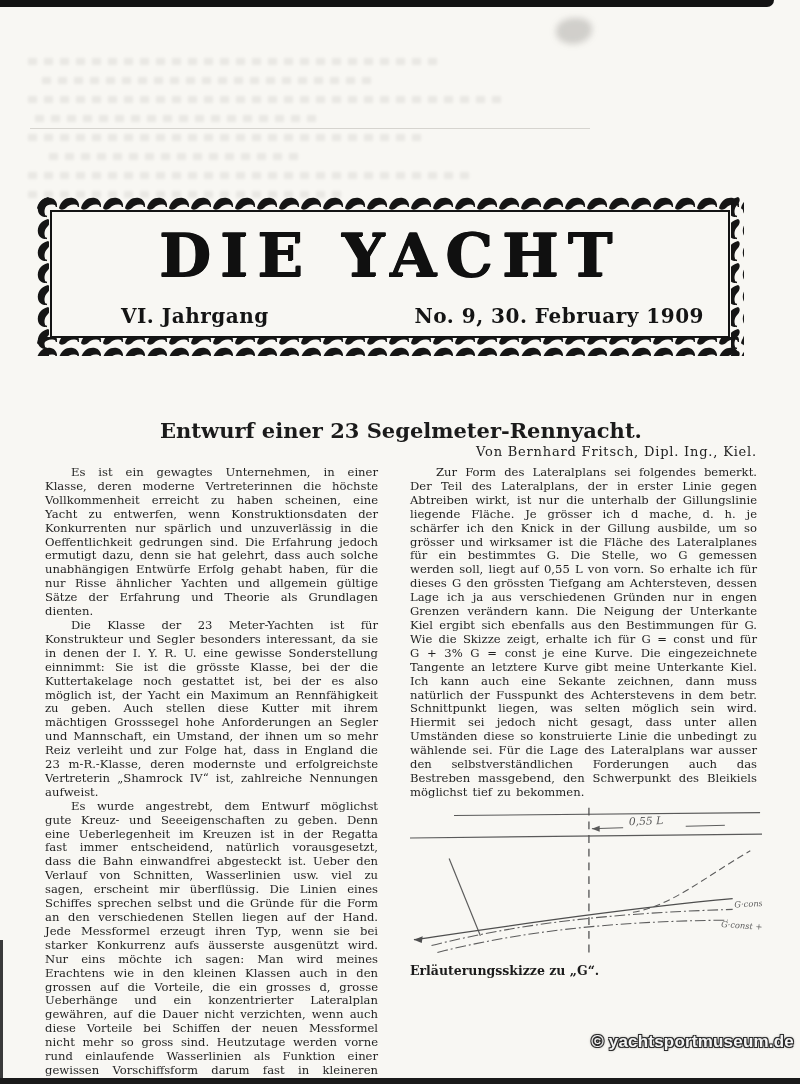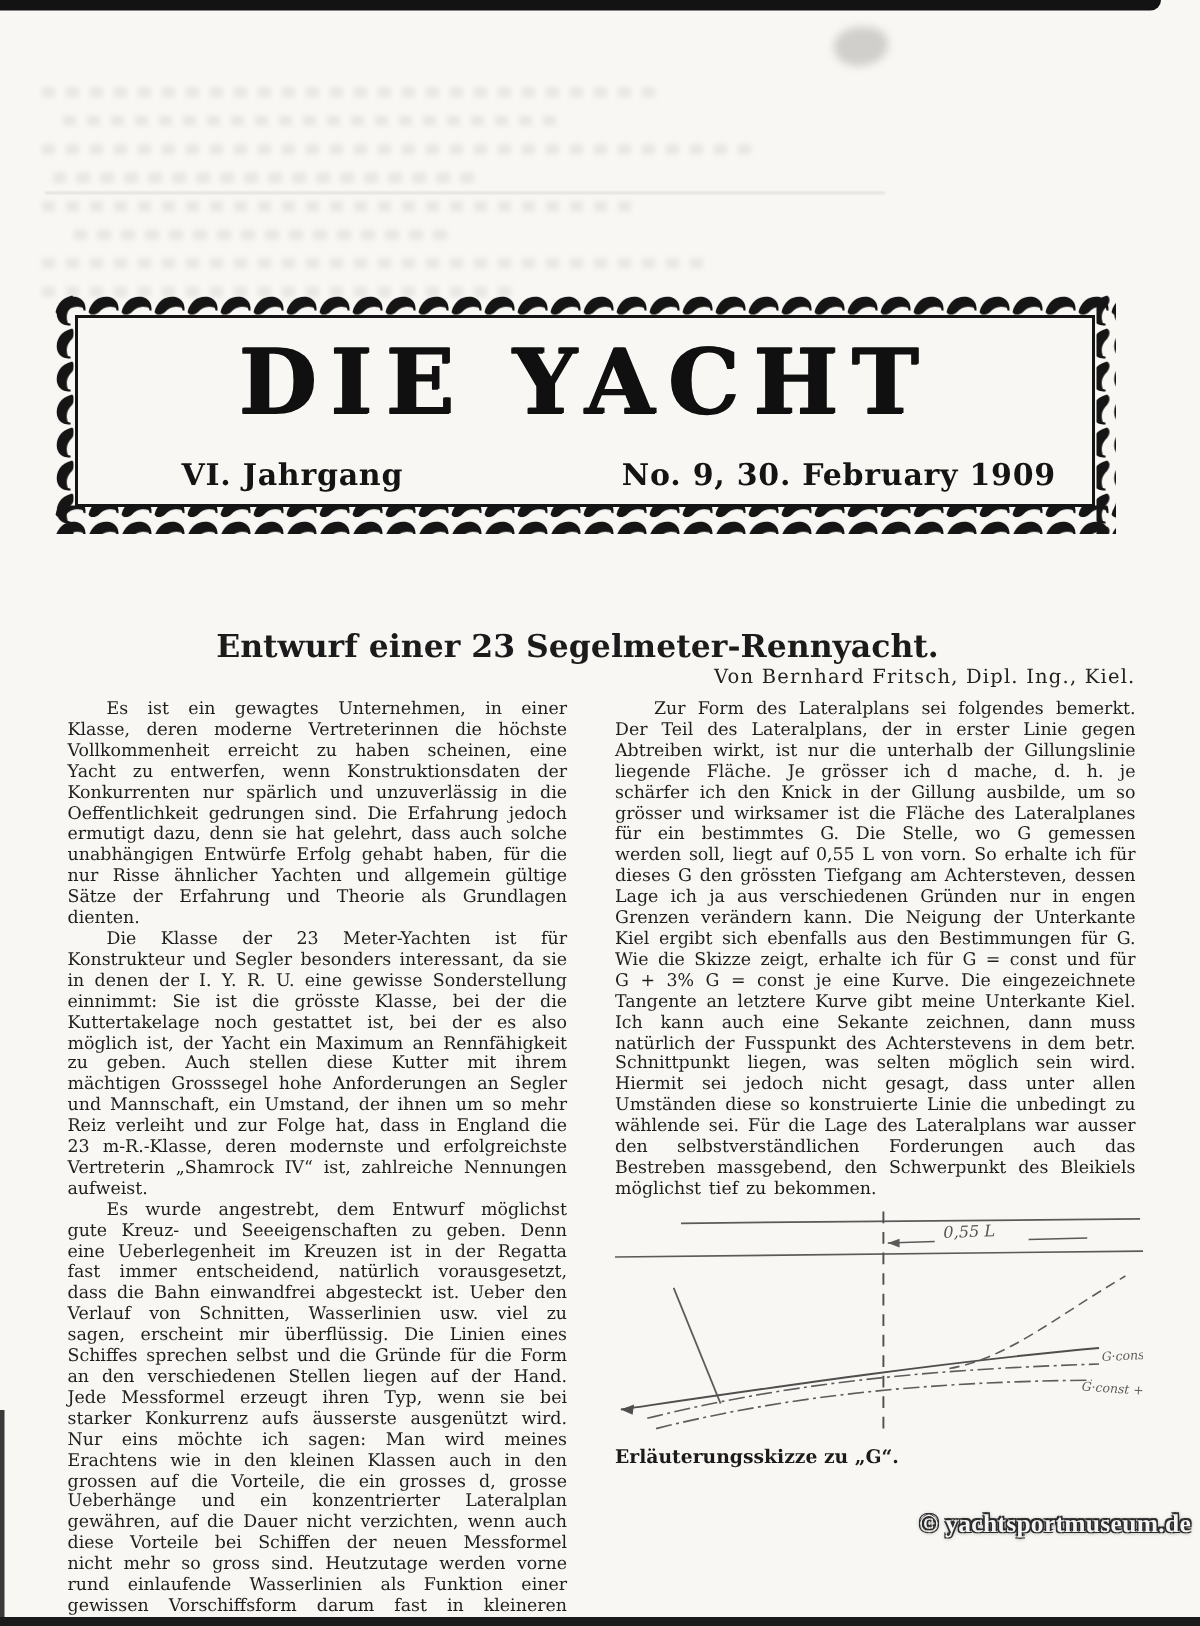--- a/index.html
+++ b/index.html
@@ -35,37 +35,37 @@
   .mast-title{
     margin:10px 0 0 0;text-align:center;
     font-size:60px;line-height:66px;font-weight:bold;letter-spacing:9px;
     color:#101010;text-shadow:1px 0 0 #101010, 0 1px 0 #101010;
     font-family:"DejaVu Serif","Liberation Serif",serif;
   }
   .mast-row{position:absolute;left:24px;right:24px;bottom:8px;display:flex;justify-content:space-between;align-items:flex-start;margin-left:45px;}
   .mast-vol,.mast-issue{font-size:20px;font-weight:bold;color:#141414;letter-spacing:.5px;}
 
   
-  .article-title{position:absolute;left:29px;top:418px;width:712px;text-align:center;font-size:21px;font-weight:bold;margin:0;color:#1b1b1b;}
+  .article-title{position:absolute;left:45px;top:418px;width:712px;text-align:center;font-size:21px;font-weight:bold;margin:0;color:#1b1b1b;}
   .article-byline{position:absolute;left:45px;top:444px;width:712px;text-align:right;font-size:13px;margin:0;color:#222;letter-spacing:.8px;}
   .columns{position:absolute;left:45px;top:466px;width:712px;display:flex;gap:32px;}
   .col{width:347px;font-size:11.6px;line-height:13.9px;}
   .col p{margin:0;text-indent:26px;text-align:justify;word-spacing:1.5px;color:#1f1f1f;}
 
   
   .fig{margin-top:6px;}
   .fig svg{display:block;}
   .fig-caption{text-align:left;font-size:12.5px;font-weight:bold;margin-top:6px;color:#1b1b1b;}
   .sketch-label{font-size:11px;font-style:italic;fill:#565656;font-family:"DejaVu Serif","Liberation Serif",serif;}
   .sketch-label-sm{font-size:8.5px;font-style:italic;fill:#5d5d5d;font-family:"DejaVu Serif","Liberation Serif",serif;}
 
   
   .watermark{
-    position:absolute;right:6px;top:1006px;
-    font-family:Liberation Serif, serif;
+    position:absolute;right:6px;top:1032px;
+    font-family:Liberation Sans, sans-serif;
     font-size:17px;font-weight:bold;color:#f4f4f4;letter-spacing:.2px;
     text-shadow:-1px -1px 0 #2b2b2b,1px -1px 0 #2b2b2b,-1px 1px 0 #2b2b2b,1px 1px 0 #2b2b2b,0 0 3px #2b2b2b;
   }
 </style>
 </head>
 <body>
 
 <div class="page">
 
   <div class="scan-strip-top"></div>

